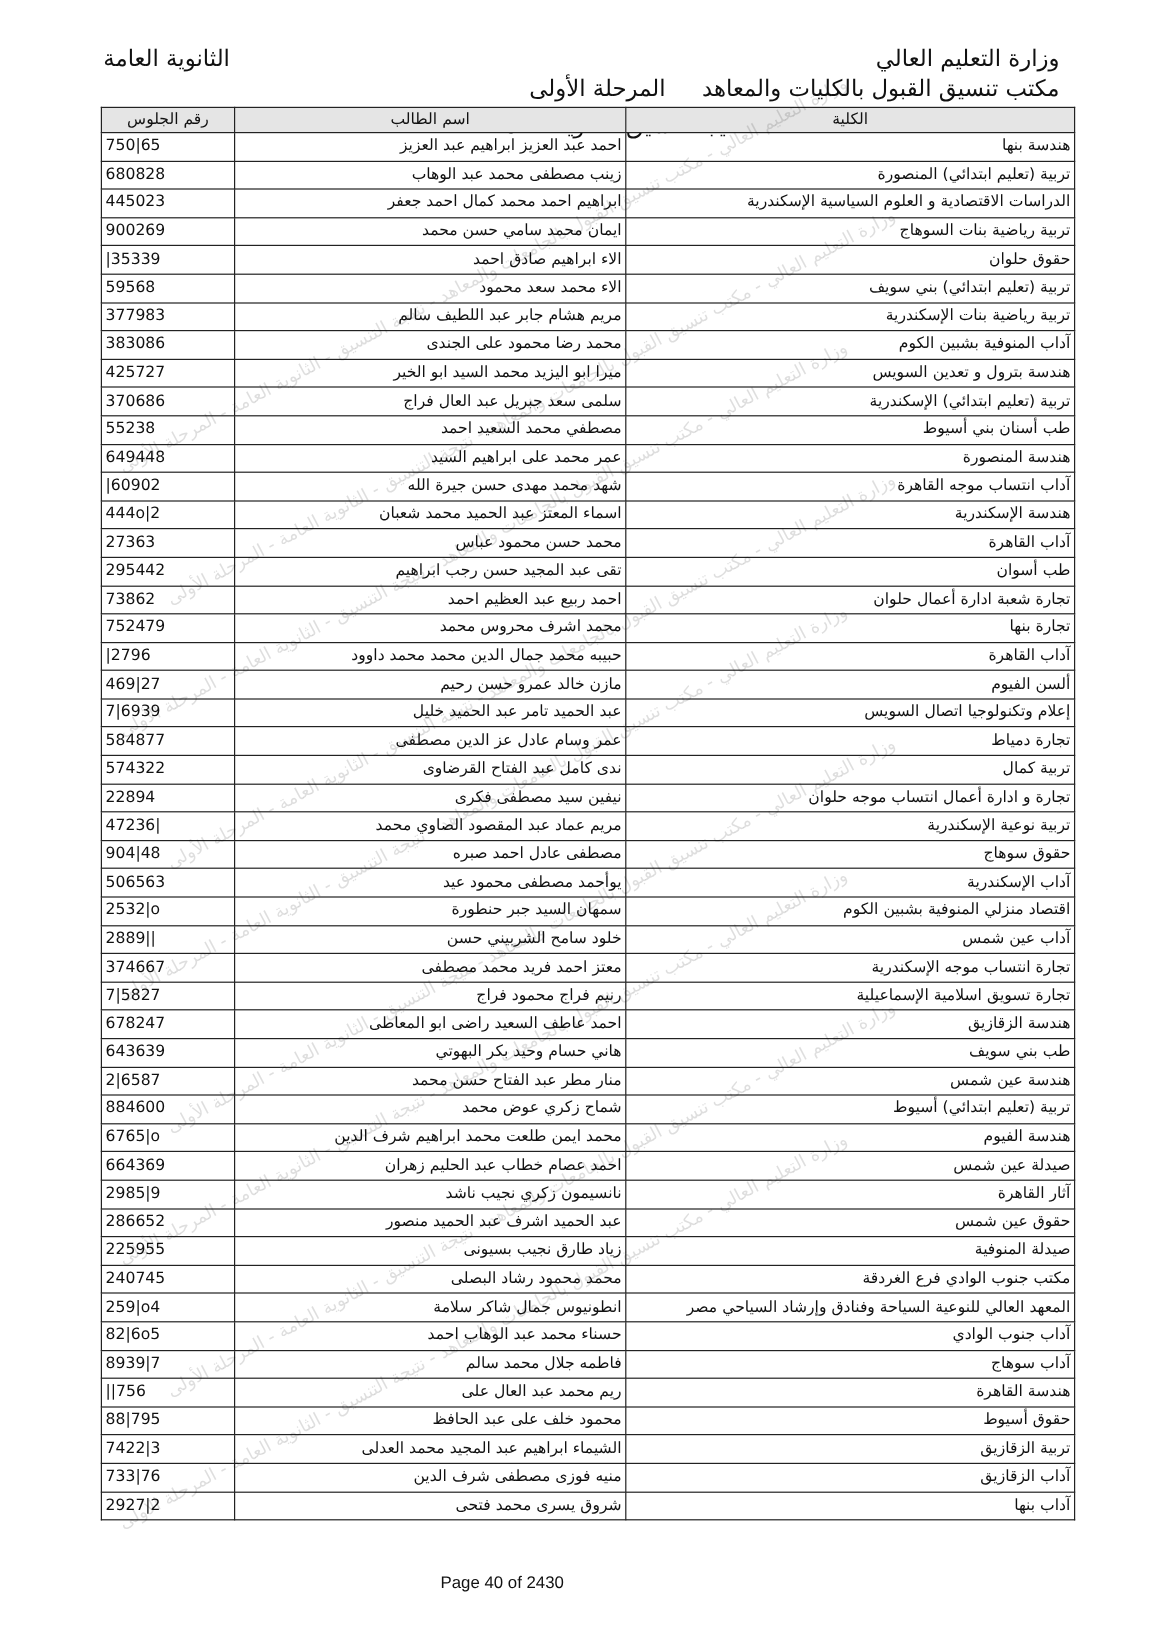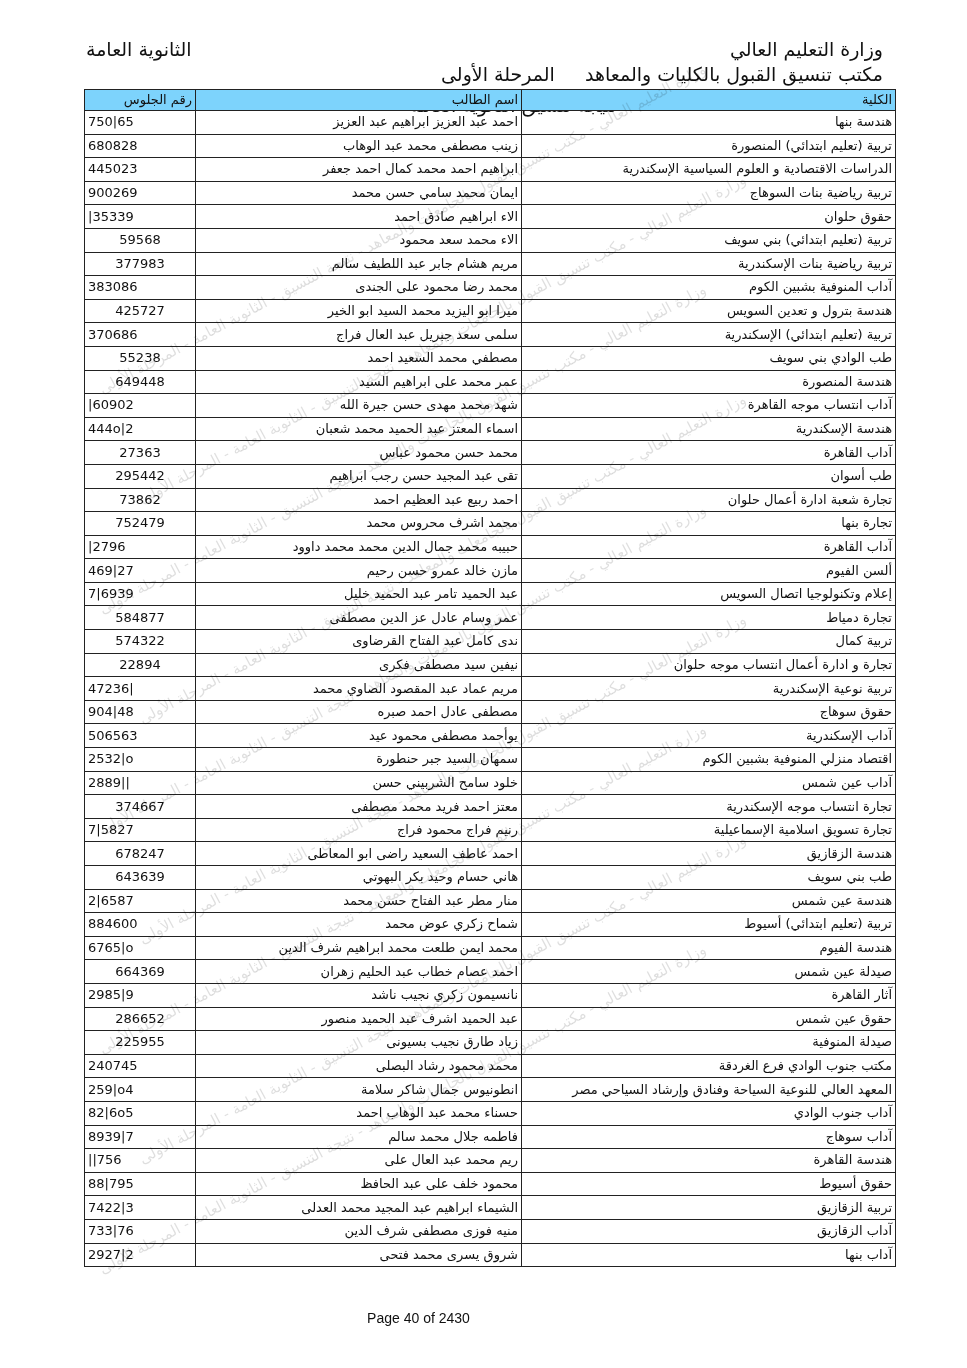--- a/index.html
+++ b/index.html
@@ -8,26 +8,26 @@
   .hdr { position: absolute; font-size: 19px; direction: rtl; white-space: nowrap; }
   #h-ministry { right: 84px; top: 38px; }
   #h-office   { right: 84px; top: 63px; }
   #h-title    { left: 410px; top: 53px; margin-top: 41px; }
   #h-stage    { left: 441px; top: 63px; }
   #h-type     { left: 86px; top: 38px; }
   table.res { position: absolute; left: 84px; top: 89px; width: 811px;
               border-collapse: collapse; table-layout: fixed; direction: rtl; }
   table.res td, table.res th { border: 1.4px solid #222; height: 22.6px; padding: 0 3px;
               font-size: 13px; white-space: nowrap; overflow: hidden; line-height: 20px; }
-  table.res th { background: #7dd3fc; font-weight: normal; text-align: right; height: 20px; }
+  table.res th { background: #e5e5e5; font-weight: normal; text-align: center; height: 20px; }
   col.c-fac { width: 374px; }
   col.c-name { width: 326px; }
   col.c-seat { width: 111px; }
   td.seat { direction: ltr; text-align: left; font-family: "DejaVu Sans", sans-serif; font-size: 14px; }
-  td.seat.r { text-align: center; margin-top: 47px; }
+  td.seat.r { text-align: left; margin-top: 47px; }
   td.fac, td.name { text-align: right; }
   .watermark { position: absolute; color: rgba(0,0,0,0.13); font-size: 15px; transform: rotate(-28deg);
                white-space: nowrap; direction: rtl; pointer-events: none; }
   #footer { position: absolute; top: 1310px; left: 0; width: 837px; text-align: center; font-size: 14px;
             font-family: "Liberation Sans", sans-serif; }
 </style>
 </head>
 <body>
 
 <div class="hdr" id="h-ministry">وزارة التعليم العالي</div>
@@ -94,21 +94,21 @@
         <td class="fac">هندسة بترول و تعدين السويس</td>
         <td class="name">ميرا ابو اليزيد محمد السيد ابو الخير</td>
         <td class="seat r">425727</td>
       </tr>
       <tr>
         <td class="fac">تربية (تعليم ابتدائي) الإسكندرية</td>
         <td class="name">سلمى سعد جبريل عبد العال فراج</td>
         <td class="seat">370686</td>
       </tr>
       <tr>
-        <td class="fac">طب الوادي بني سويف</td>
+        <td class="fac">طب أسنان بني أسيوط</td>
         <td class="name">مصطفي محمد السعيد احمد</td>
         <td class="seat r">55238</td>
       </tr>
       <tr>
         <td class="fac">هندسة المنصورة</td>
         <td class="name">عمر محمد على ابراهيم السيد</td>
         <td class="seat r">649448</td>
       </tr>
       <tr>
         <td class="fac">آداب انتساب موجه القاهرة</td>

